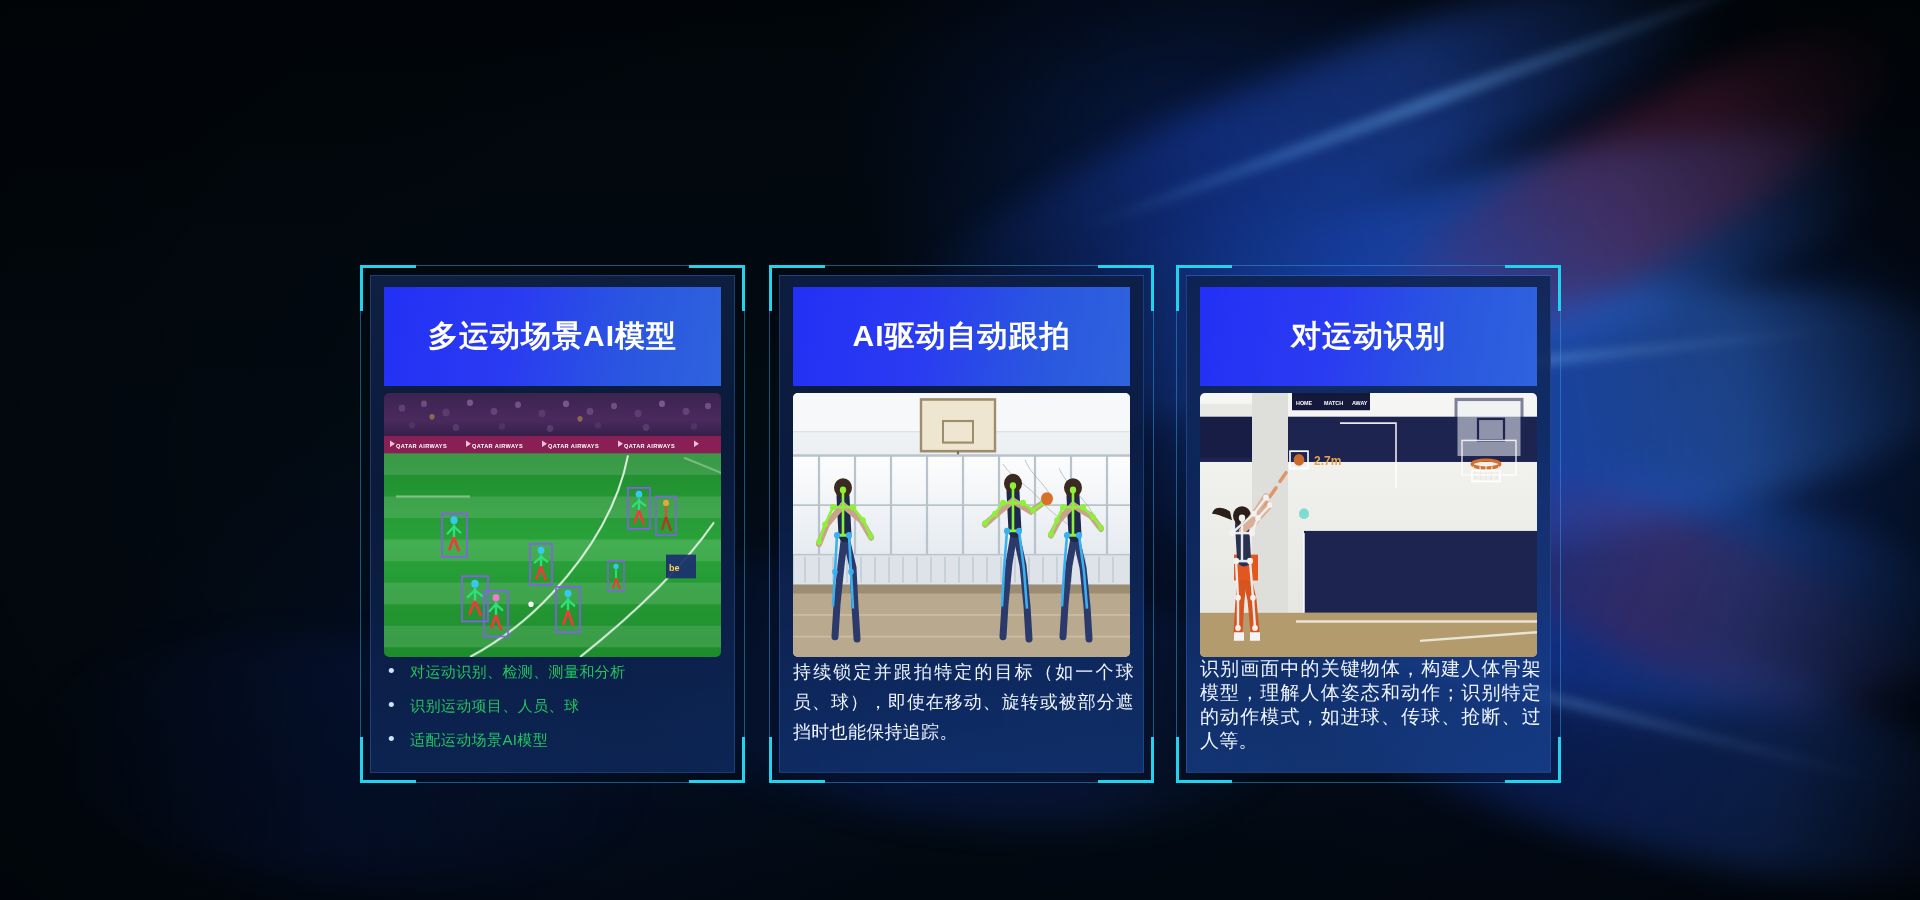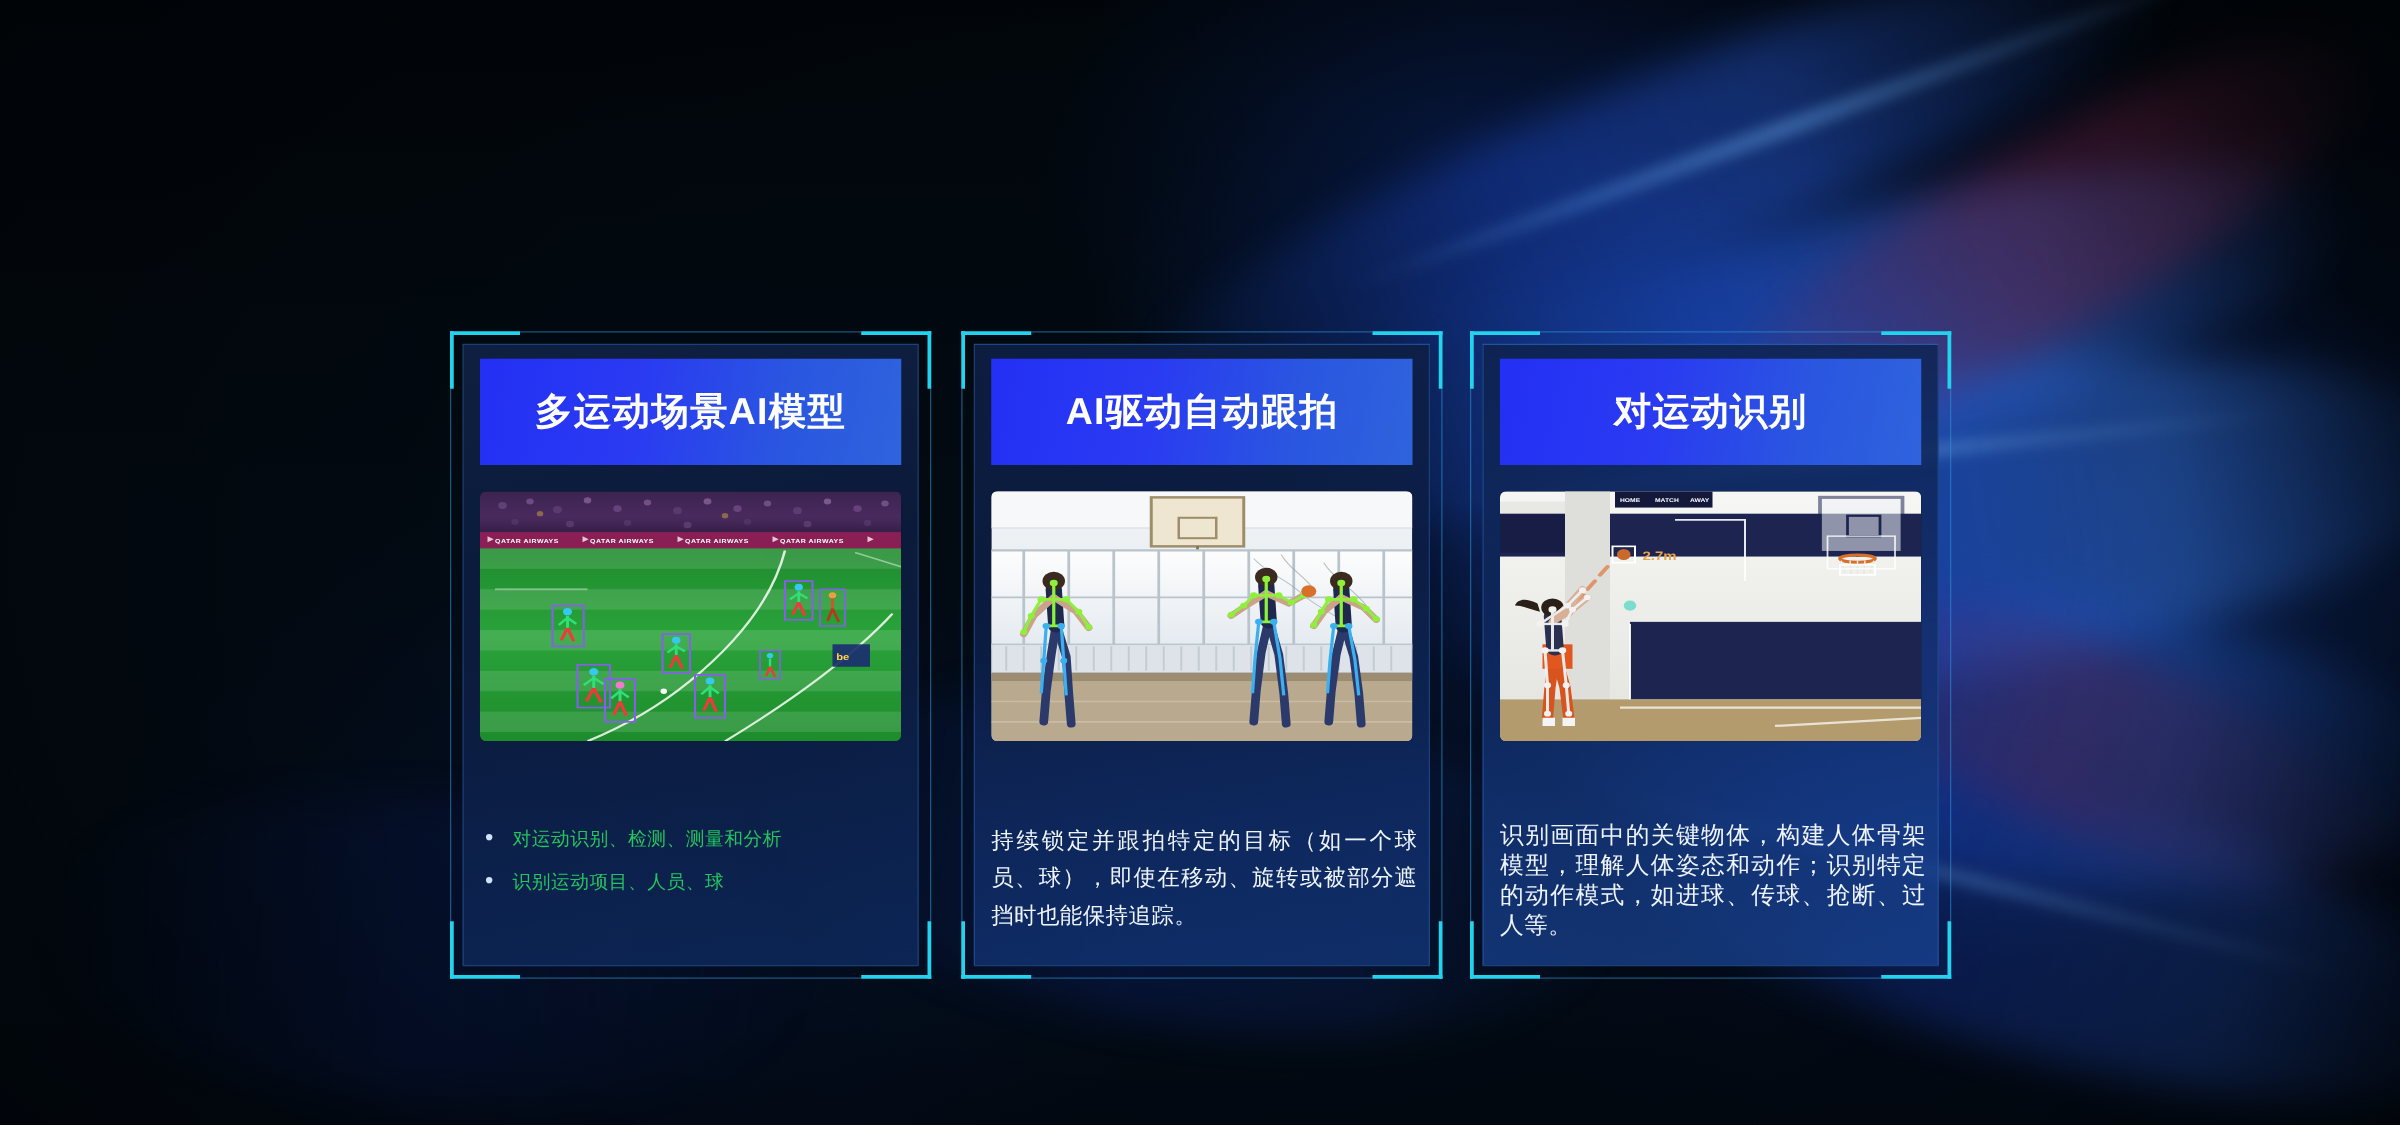--- a/index.html
+++ b/index.html
@@ -69,32 +69,32 @@
   .br-br { right:0; bottom:0; width:56px; height:46px;
     border-right:3px solid #22d3ee; border-bottom:3px solid #22d3ee; }
   .edge { position:absolute; background:rgba(45,150,215,0.55); }
   .edge-t { left:56px; right:56px; top:0; height:1px; }
   .edge-b { left:56px; right:56px; bottom:0; height:1px; }
   .edge-l { left:0; top:46px; bottom:46px; width:1px; }
   .edge-r { right:0; top:46px; bottom:46px; width:1px; }
 
   
   .card-head {
-    position:absolute; left:24px; right:24px; top:22px; height:85px;
+    position:absolute; left:24px; right:24px; top:22px; height:99px;
     background:linear-gradient(100deg,#2330f5 0%,#2a3bf2 38%,#2a56e0 72%,#2f63dd 100%);
     display:flex; align-items:center; justify-content:center;
   }
   .card-head-text {
     color:#fff; font-size:30px; font-weight:700; letter-spacing:1px;
     white-space:nowrap;
   }
 
   
   .thumb {
-    position:absolute; left:24px; right:24px; top:128px; height:200px;
+    position:absolute; left:24px; right:24px; top:128px; height:264px;
     border-radius:5px; overflow:hidden; background:#0b1020;
   }
   .thumb svg { display:block; width:100%; height:100%; }
 
   
   .card-body {
     position:absolute; left:24px; right:20px; top:392px; bottom:16px;
   }
   .bullets { list-style:none; }
   .bullets li {
@@ -279,20 +279,21 @@
         <rect x="282" y="150" width="30" height="22" fill="#1b2f6e" opacity=".92"></rect>
         <text x="285" y="165" fill="#ffd34d" font-family="Liberation Sans, sans-serif" font-size="9" font-weight="bold">be</text>
         <circle cx="147" cy="196" r="2.6" fill="#ffffff"></circle>
       </svg>
     </div>
 
     <div class="card-body">
       <ul class="bullets">
         <li>对运动识别、检测、测量和分析</li>
         <li>识别运动项目、人员、球</li>
+        <li>适配运动场景AI模型</li>
       </ul>
     </div>
   </div>
 
   <div class="card c1">
     <div class="card-inner"></div>
     <div class="br br-tl"></div>
     <div class="br br-tr"></div>
     <div class="br br-bl"></div>
     <div class="br br-br"></div>

